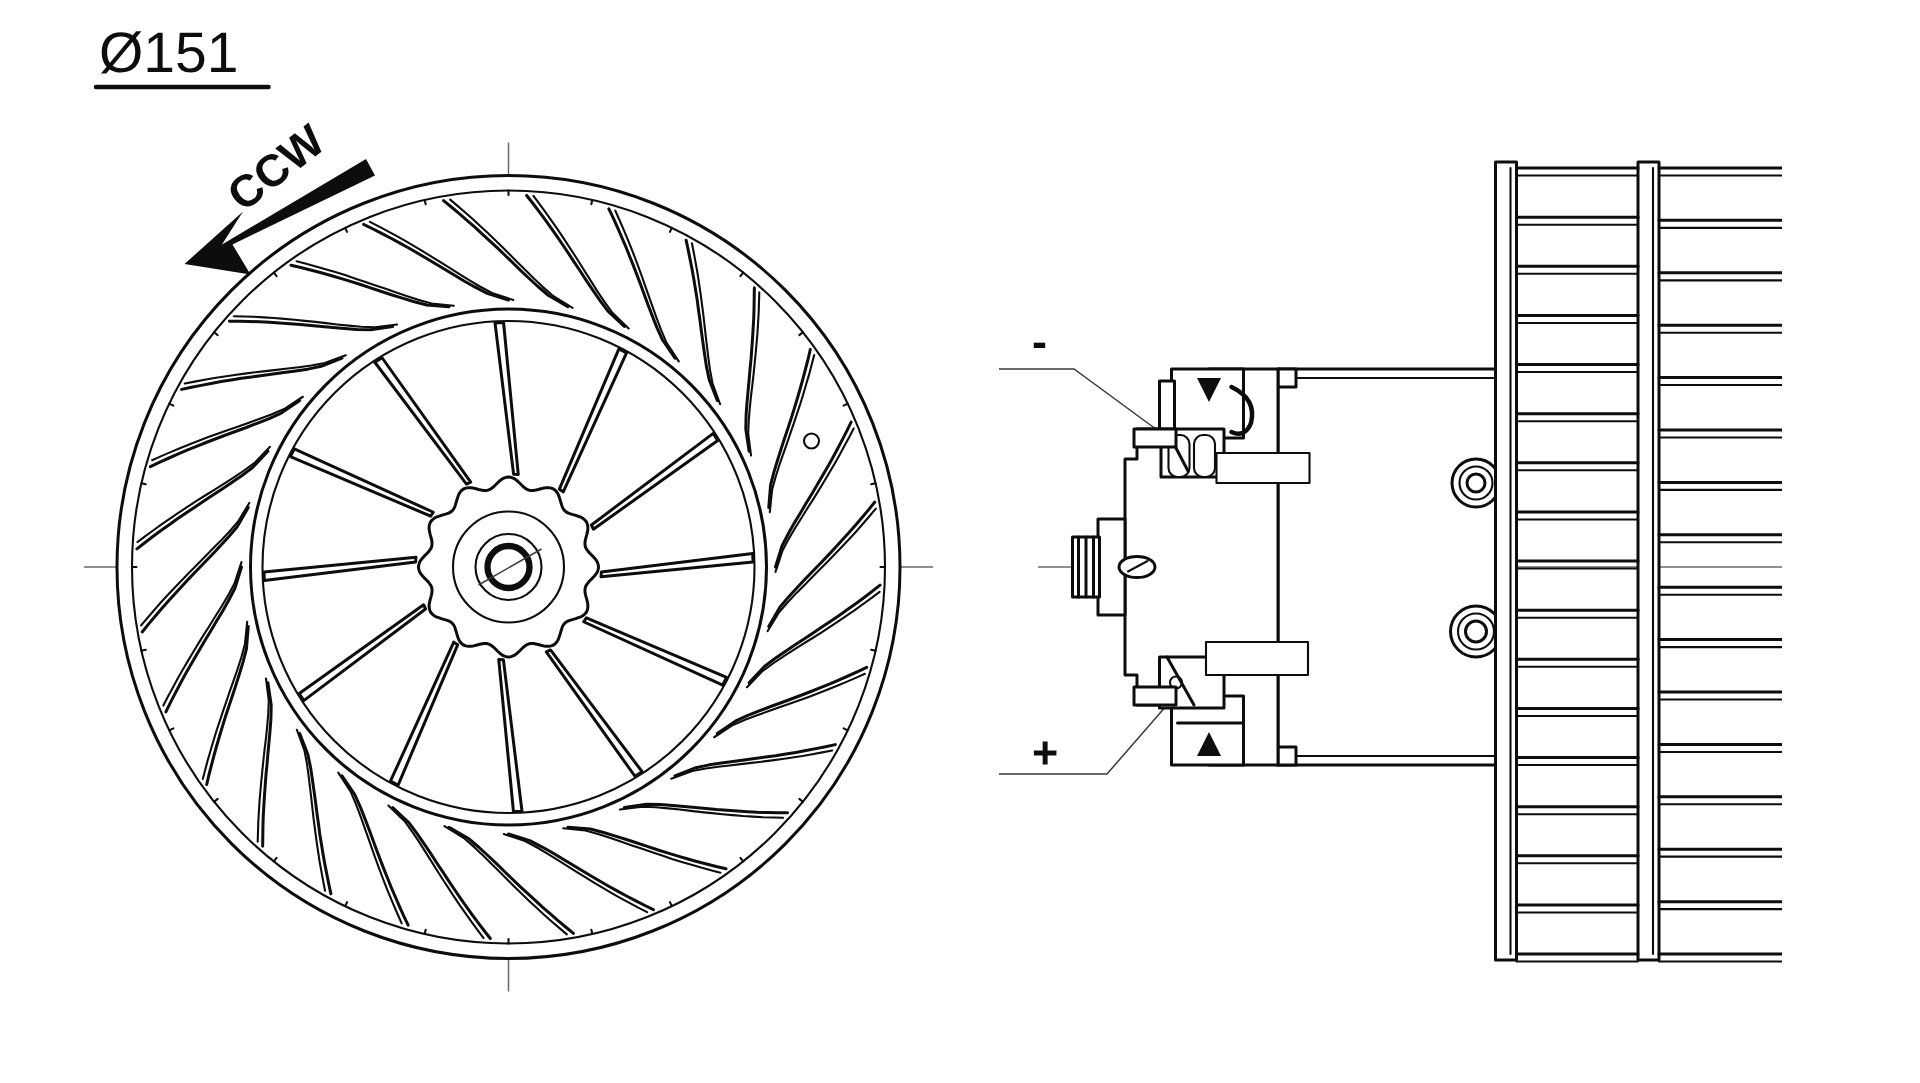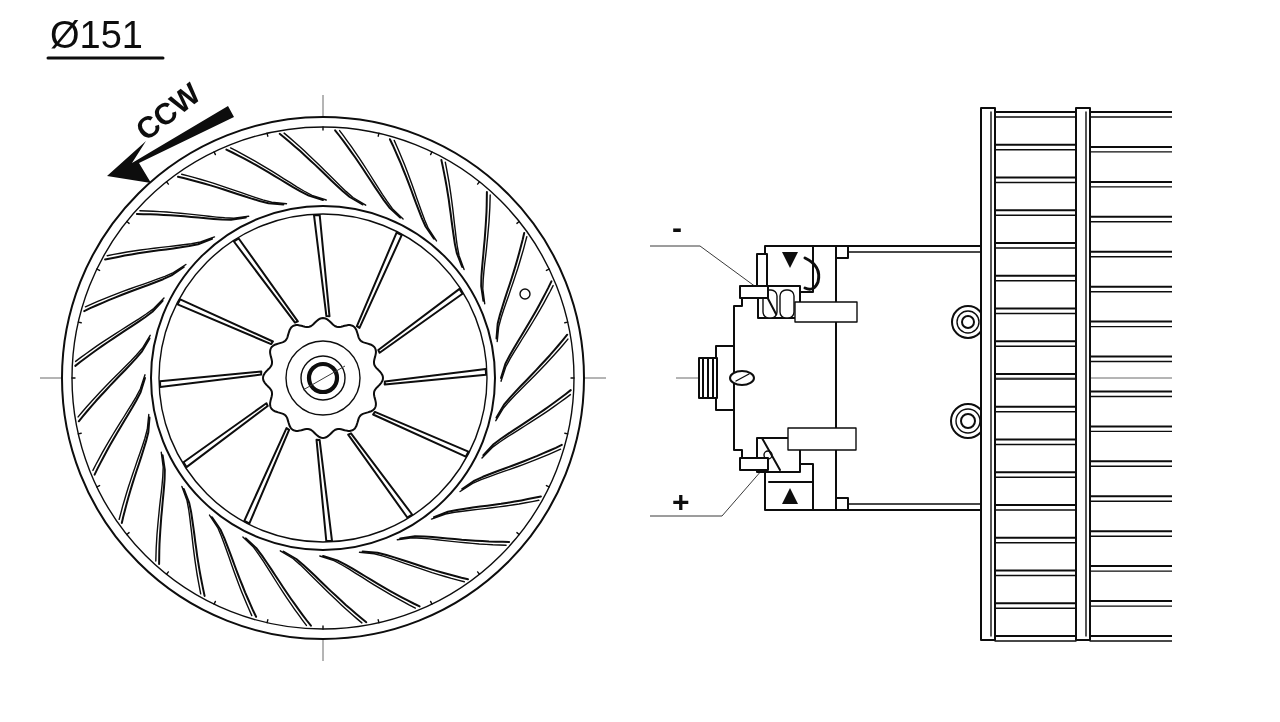--- a/index.html
+++ b/index.html
@@ -9,20 +9,21 @@
   }
   body {
     font-family: "Liberation Sans", sans-serif;
   }
   #drawing-root {
     position: relative;
     width: 1172px;
     height: 722px;
     background: #ffffff;
     overflow: hidden;
+    margin-left: 16px;
   }
   svg.tech-drawing {
     display: block;
     width: 1280px;
     height: 722px;
   }
   .ln { fill: none; stroke: #0d0d0d; stroke-linecap: round; stroke-linejoin: round; }
   .w-thin   { stroke-width: 1.4; }
   .w-med    { stroke-width: 2.0; }
   .w-thick  { stroke-width: 3.0; }

